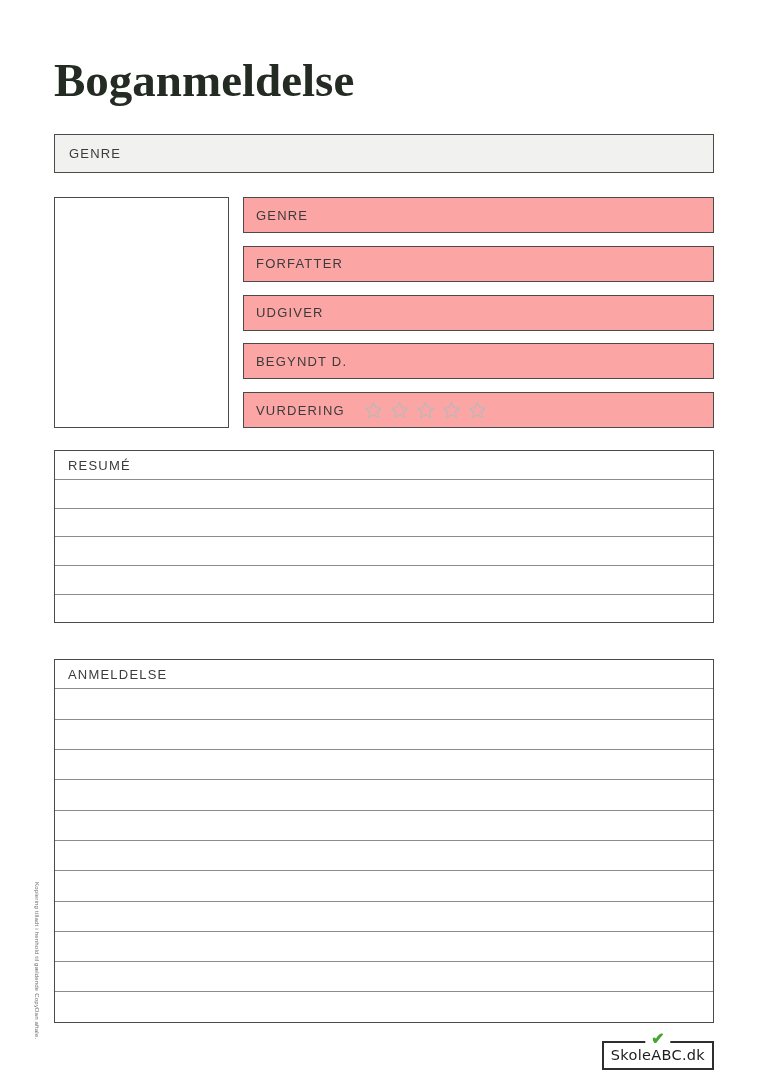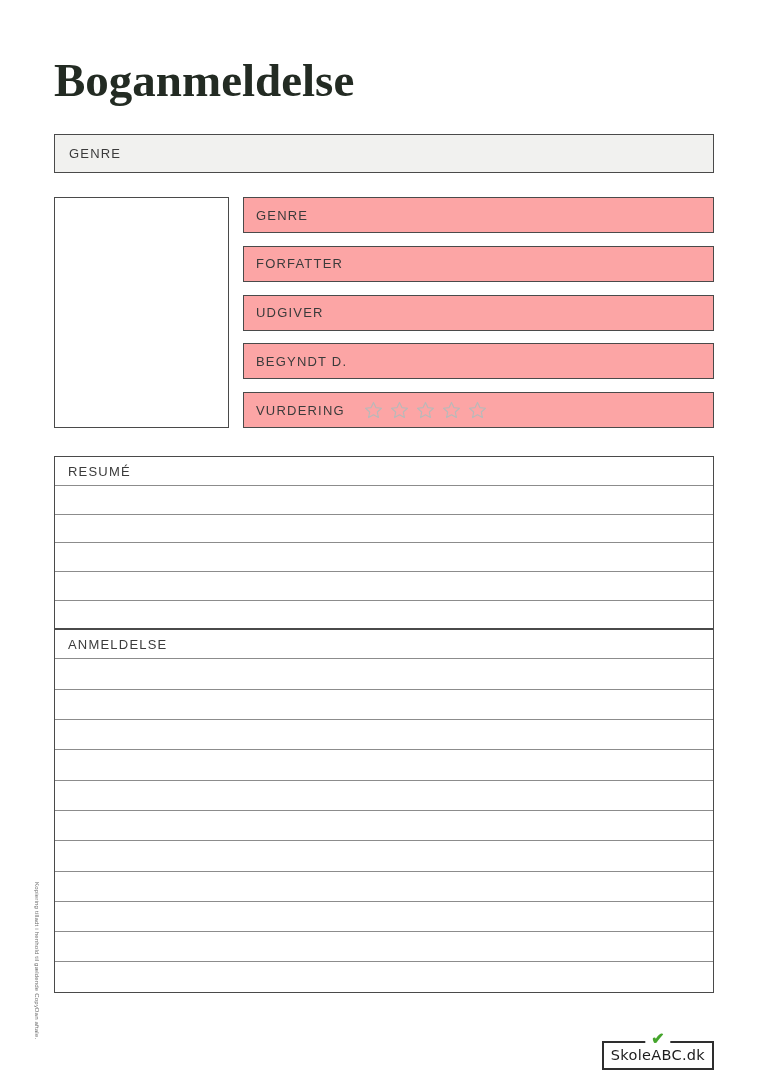--- a/index.html
+++ b/index.html
@@ -28,23 +28,23 @@
   .info-row { height:36px; border:1.5px solid #4a4a4a; background:#fca5a5;
               display:flex; align-items:center; padding:0 12px; }
 
   .stars { display:flex; gap:5px; margin-left:18px; align-items:center; }
   .star-icon svg { display:block; }
 
   
   .lined-box { border:1.5px solid #4a4a4a; background:#fff; }
   .lined-header { height:28px; display:flex; align-items:center; padding:0 13px; }
   .write-row { border-top:1px solid #8c8c8c; }
-  .resume { margin-top:28px; }
+  .resume { margin-top:22px; }
   .resume .write-row { height:28.7px; }
-  .anmeldelse { }
+  .anmeldelse { margin-top:36px; }
   .anmeldelse .write-row { height:30.3px; }
 
   
   .copyright { position:absolute; left:34px; top:882px; writing-mode:vertical-rl;
                font-size:6px; color:#6f6f6f; letter-spacing:0.2px; white-space:nowrap; }
 
   
   .logo { position:absolute; right:54px; top:1041px; border:2px solid #2e2e2e;
           padding:3px 7px 4px 7px; background:#fff; }
   .logo-text { font-family:"DejaVu Sans", sans-serif; font-weight:normal; font-size:14.5px;

